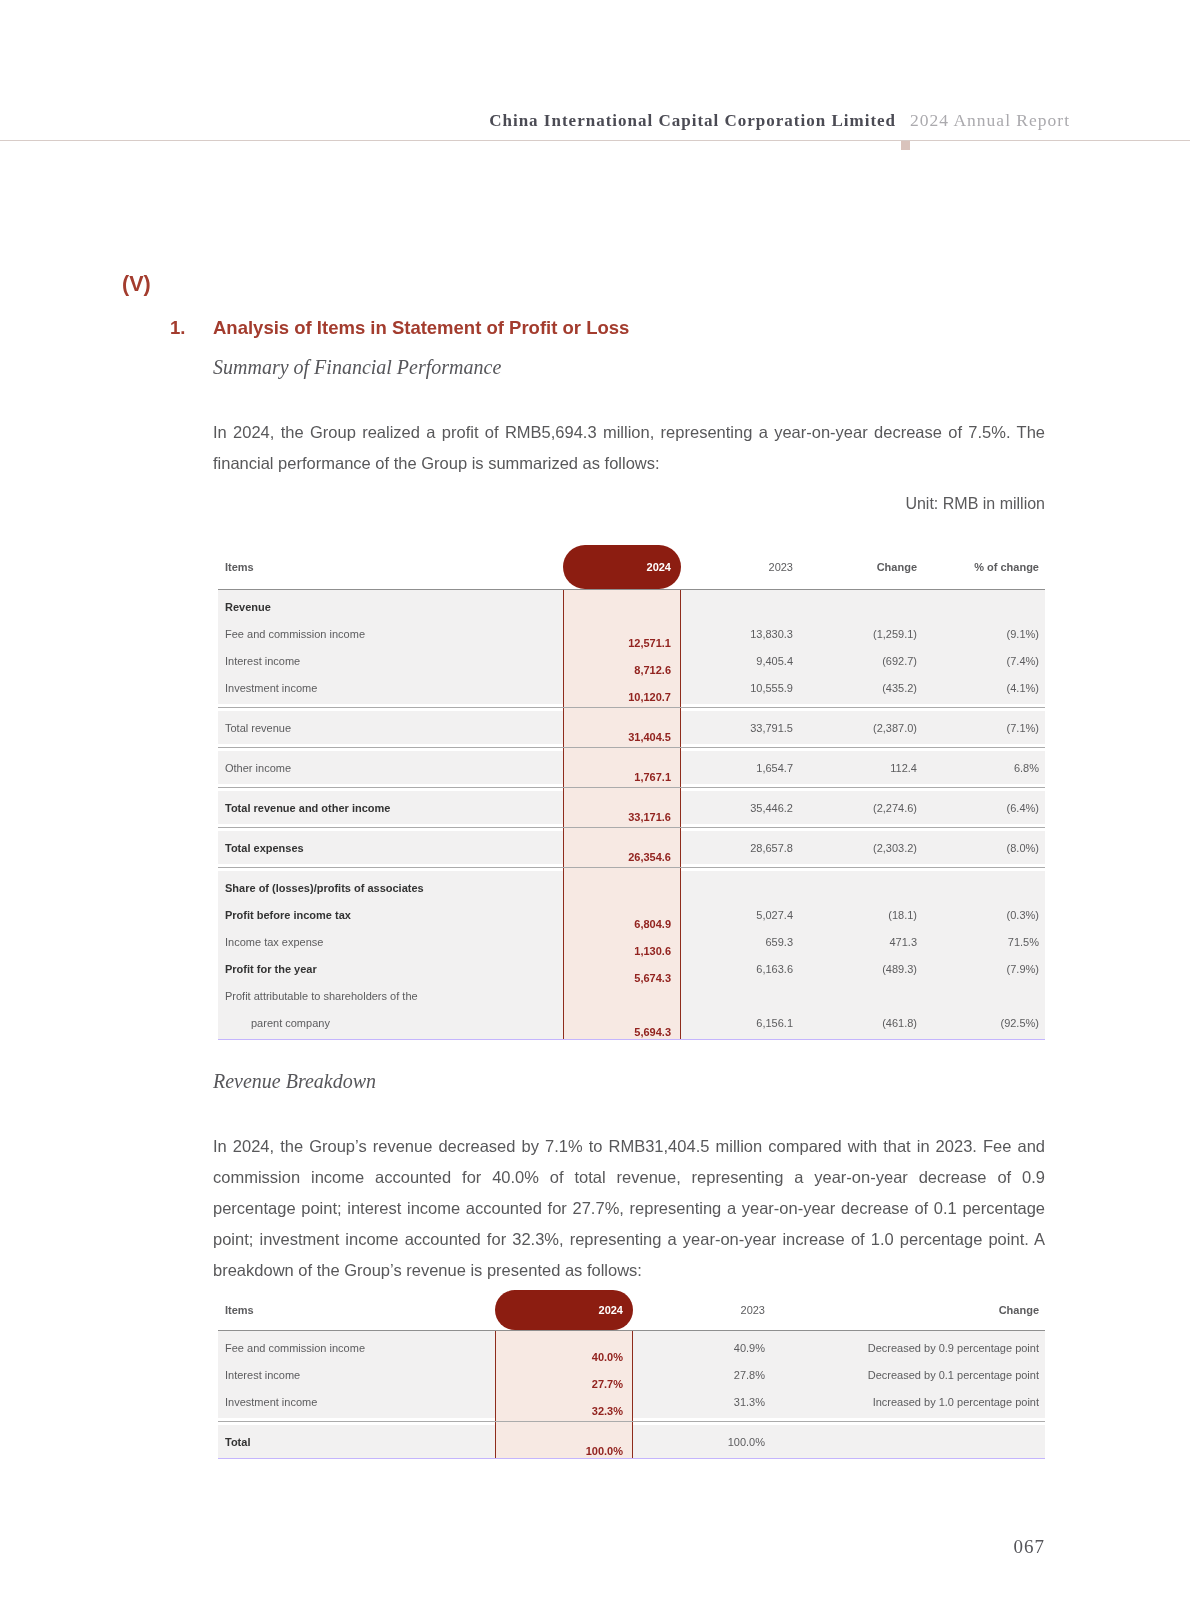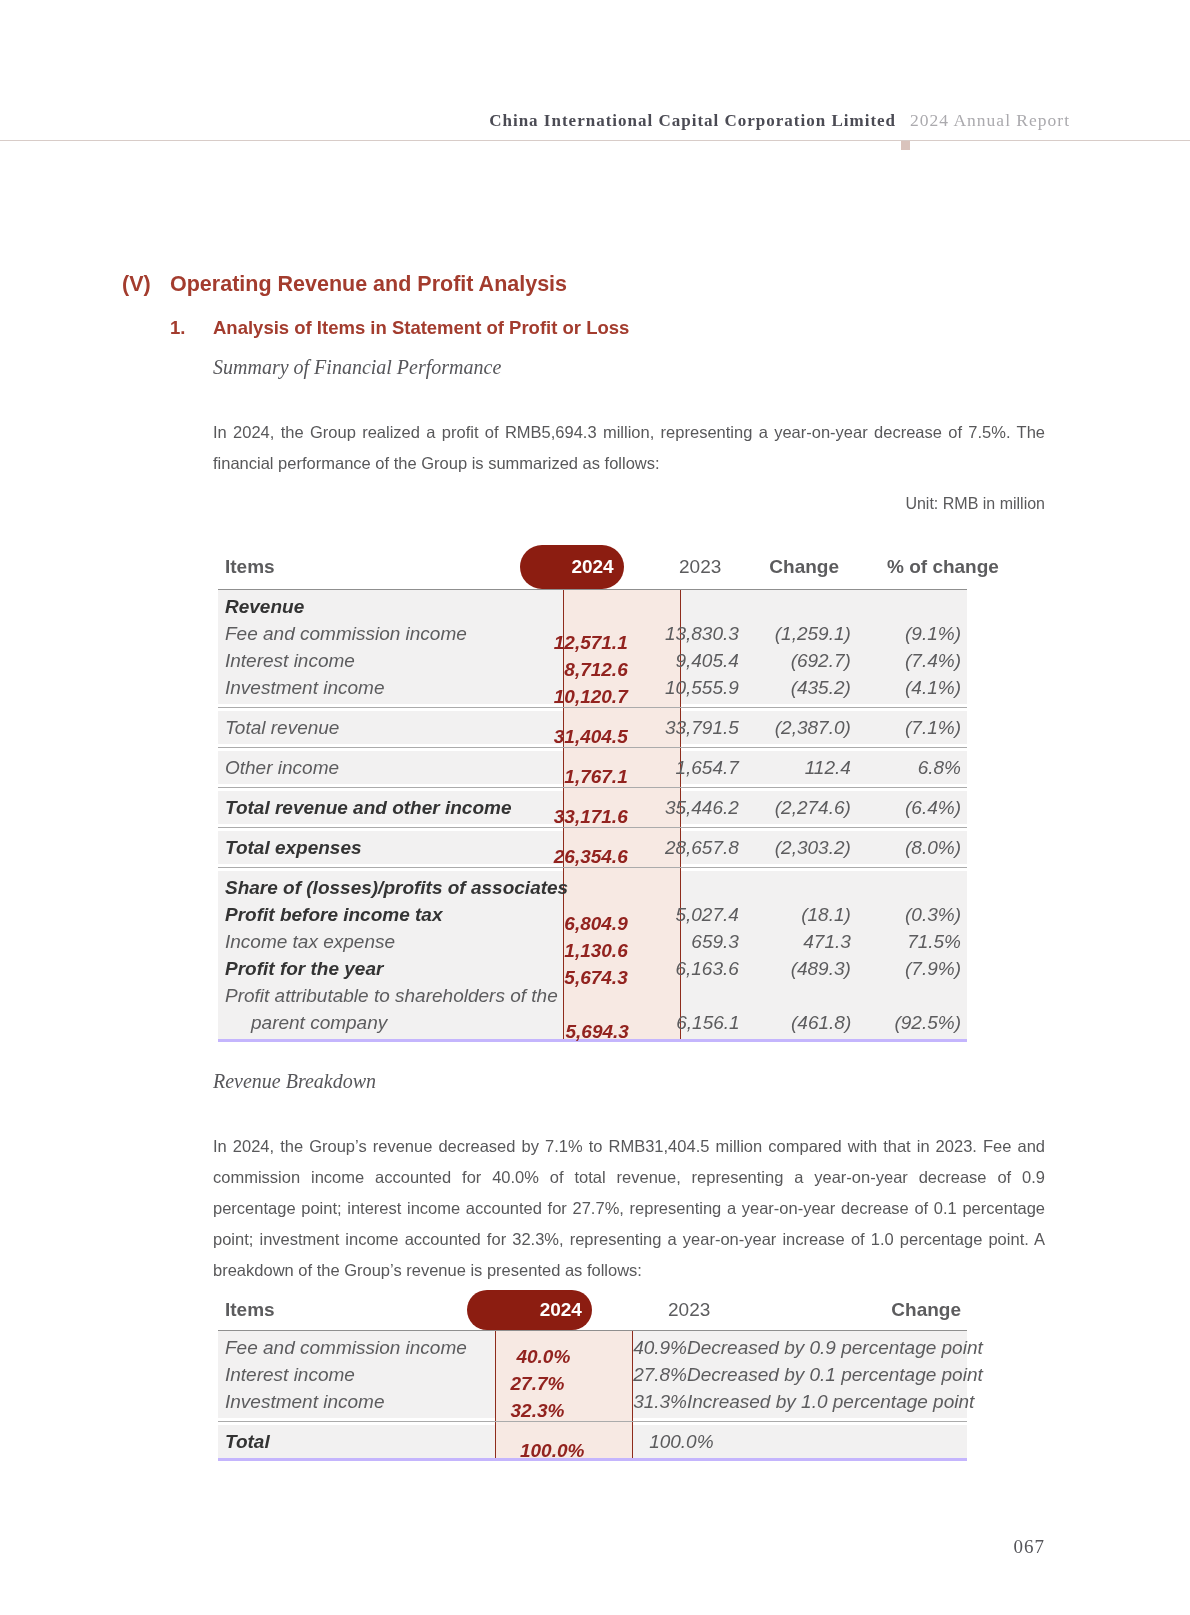--- a/index.html
+++ b/index.html
@@ -46,36 +46,36 @@
     text-align:justify;
     margin-top:19px;
   }
   #para-summary{top:398px;}
   #para-breakdown{top:1112px;}
 
   .unit-note{position:absolute;top:495px;left:213px;width:832px;
     text-align:right;font-size:16px;color:#5a5a5c;}
 
   
-  .fin-table{position:absolute;left:218px;width:749px;font-size:19px;}
+  .fin-table{position:absolute;left:218px;width:827px;font-size:11px;}
   #table1{top:545px;}
   #table2{top:1290px;}
 
   .thead{display:flex;align-items:center;}
   #table1 .thead{height:44px;}
   #table2 .thead{height:40px;}
   .th{color:#353537;font-weight:bold;padding-left:48px;}
   .th-2023{color:#77777a;font-weight:normal;}
   .th-red{
     background:var(--hdr-red,#8c1d11);color:#ffffff;font-weight:bold;
     height:100%;display:flex;align-items:center;justify-content:flex-end;
     box-sizing:border-box;padding-right:10px;border-radius:22px;
   }
 
-  .tbody{position:relative;border-top:1px solid #8f8f8f;border-bottom:3px solid #c4b5fd;font-style:italic;}
+  .tbody{position:relative;border-top:1px solid #8f8f8f;border-bottom:1px solid #c4b5fd;}
   .pink-col{
     position:absolute;top:0;bottom:0;box-sizing:border-box;
     background:var(--pink,#f7e9e3);
     border-left:1px solid #8e2c1c;border-right:1px solid #8e2c1c;
     z-index:0;
   }
   .group{position:relative;z-index:1;padding:3px 0;}
   .sep{position:relative;z-index:1;height:7px;}
   .sep::after{content:"";position:absolute;left:0;right:0;top:3px;height:1px;background:#ababab;}
 
@@ -123,21 +123,20 @@
 <body>
 
 <div class="page-header">
   <span class="hdr-company">China International Capital Corporation Limited</span><span class="hdr-report">2024 Annual Report</span>
 </div>
 <div class="hdr-rule"></div>
 <div class="hdr-square"></div>
 
 <div class="sec-head">
   <span class="sec-num">(V)</span>
-  <span>Operating Revenue and Profit Analysis</span>
 </div>
 <div class="sub-head">
   <span class="sub-num">1.</span>
   <span>Analysis of Items in Statement of Profit or Loss</span>
 </div>
 
 <div class="italic-head" id="summary-heading">Summary of Financial Performance</div>
 <p class="para" id="para-summary">In 2024, the Group realized a profit of RMB5,694.3 million, representing a year-on-year decrease of 7.5%. The financial performance of the Group is summarized as follows:</p>
 <div class="unit-note">Unit: RMB in million</div>
 

